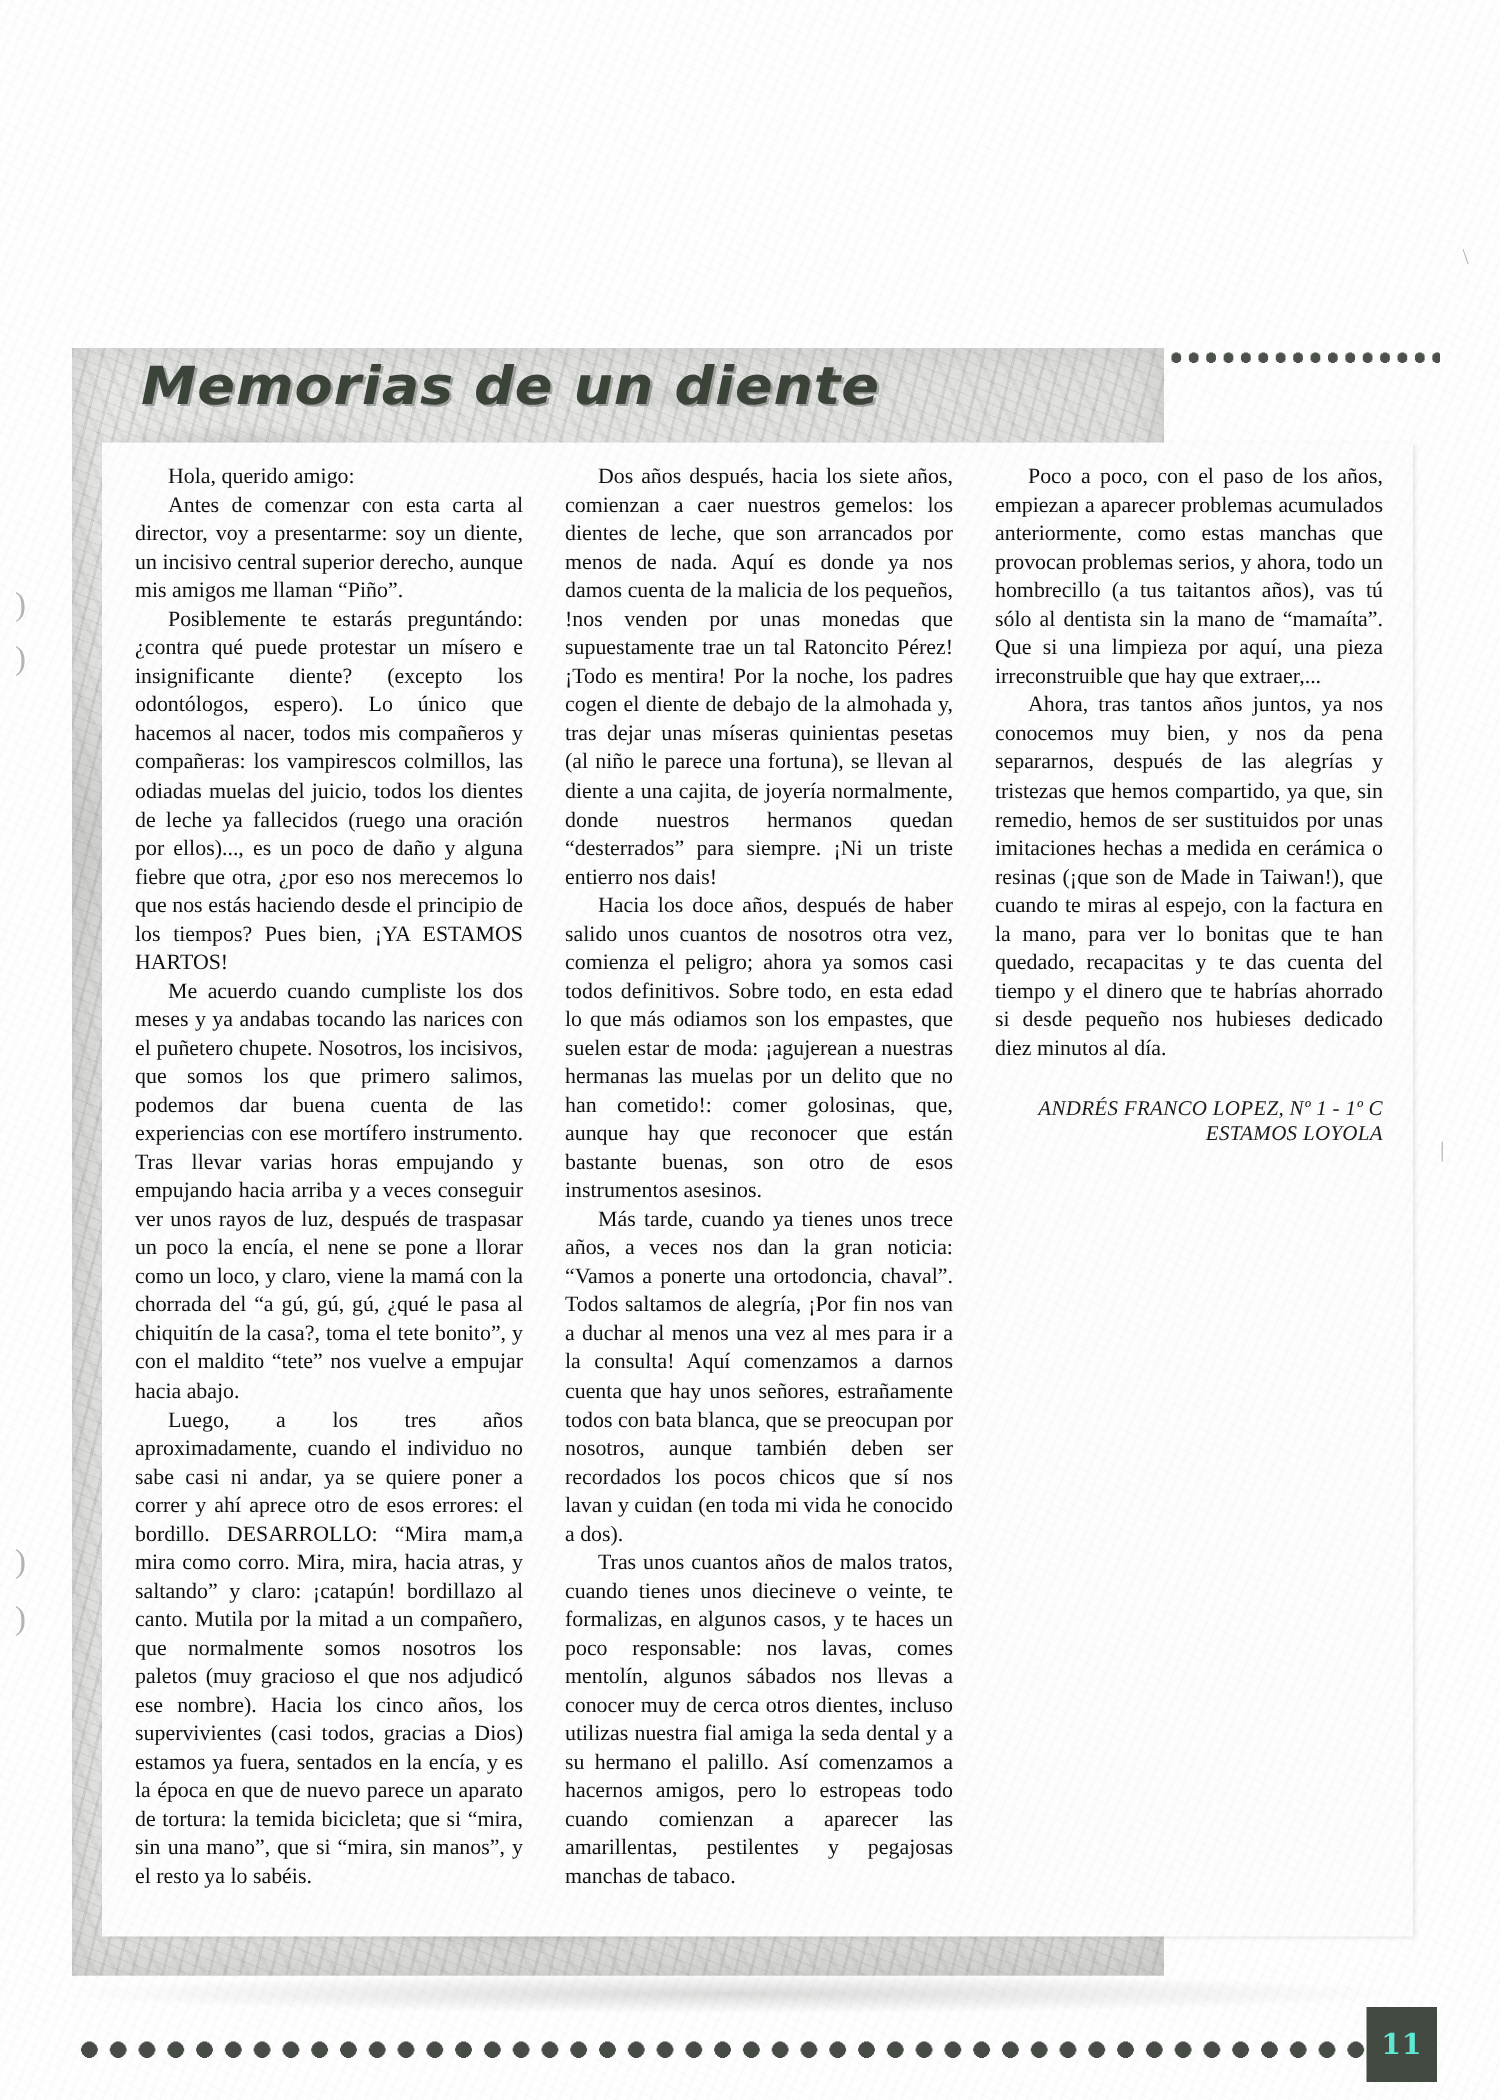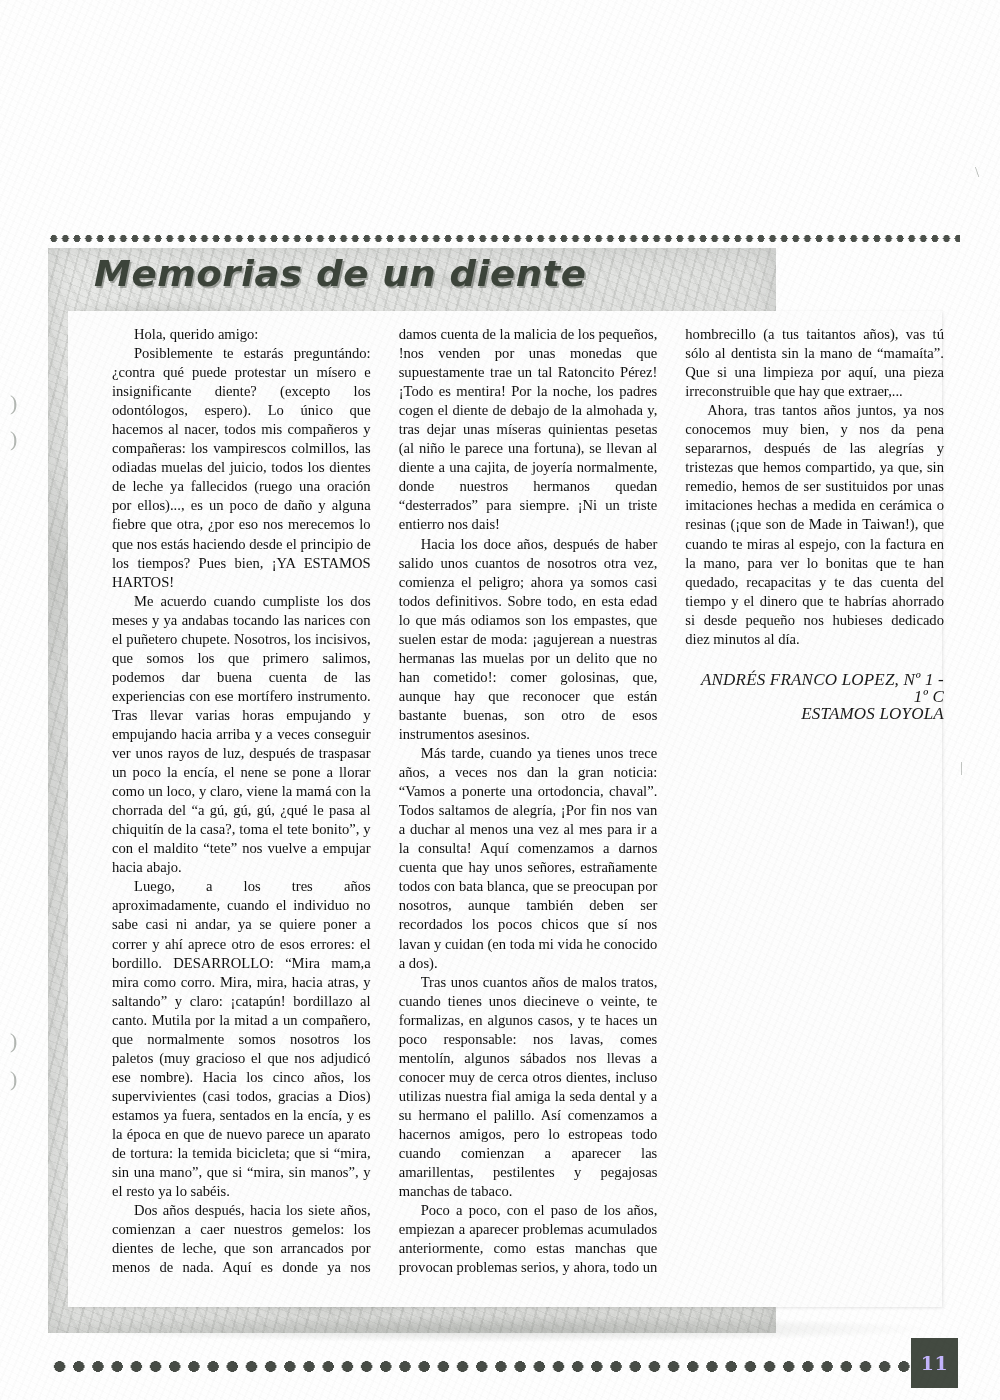--- a/index.html
+++ b/index.html
@@ -76,21 +76,21 @@
     background-image: radial-gradient(circle closest-side, #4c514b 98%, rgba(255,255,255,0) 100%);
     background-size: 11.6px 7px;
     background-repeat: repeat-x;
     background-position: 0 0;
   }
 
   
   .article-frame {
     position: absolute;
     left: 48px;
-    top: 248px;
+    top: 232px;
     width: 728px;
     height: 1085px;
     background:
       repeating-linear-gradient(104deg, rgba(128,131,126,.17) 0 2px, rgba(255,255,255,0) 2px 10px),
       repeating-linear-gradient(21deg, rgba(140,142,137,.13) 0 1px, rgba(255,255,255,0) 1px 7px),
       repeating-linear-gradient(63deg, rgba(150,152,148,.10) 0 3px, rgba(255,255,255,0) 3px 13px),
       linear-gradient(160deg, #e9eae8 0%, #dcdddb 35%, #e4e5e3 70%, #d8d9d6 100%);
     box-shadow: inset 0 0 26px rgba(150,152,148,.35);
     text-decoration: underline;
   }
@@ -142,32 +142,31 @@
     width: 832px;
     height: 968px;
     column-count: 3;
     column-gap: 28px;
     column-fill: auto;
     font-size: 14.6px;
     line-height: 19.05px;
     text-align: justify;
     color: #101010;
     hyphens: none;
-    margin-left: 22px;
   }
   .columns p {
     margin: 0;
     text-indent: 22px;
   }
   .byline {
     margin-top: 22px !important;
     text-indent: 0 !important;
     text-align: right;
     font-style: italic;
-    font-size: 17px;
+    font-size: 14px;
     line-height: 17px;
     font-variant: small-caps;
     letter-spacing: .2px;
     color: #1a1a1a;
   }
   .byline span { display: block; }
 
   
   .dot-rule-bottom {
     position: absolute;
@@ -179,21 +178,21 @@
     background-size: 19.2px 11px;
     background-repeat: repeat-x;
   }
   .page-number {
     position: absolute;
     left: 911px;
     top: 1338px;
     width: 47px;
     height: 50px;
     background: #434a41;
-    color: #c4b5fd;
+    color: #5eead4;
     font-family: "DejaVu Serif", "Liberation Serif", serif;
     font-weight: 700;
     font-size: 19px;
     display: flex;
     align-items: center;
     justify-content: center;
     letter-spacing: .5px;
   }
 
   
@@ -221,20 +220,21 @@
   <div class="dot-rule-top"></div>
 
   <div class="article-frame">
 
     <div class="section-title">Memorias de un diente</div>
 
     <div class="text-plate">
       <div class="columns" id="body-columns">
 
       <p>Hola, querido amigo:</p>
+          <p>Antes de comenzar con esta carta al director, voy a presentarme: soy un diente, un incisivo central superior derecho, aunque mis amigos me llaman “Piño”.</p>
           <p>Posiblemente te estarás preguntándo: ¿contra qué puede protestar un mísero e insignificante diente? (excepto los odontólogos, espero). Lo único que hacemos al nacer, todos mis compañeros y compañeras: los vampirescos colmillos, las odiadas muelas del juicio, todos los dientes de leche ya fallecidos (ruego una oración por ellos)..., es un poco de daño y alguna fiebre que otra, ¿por eso nos merecemos lo que nos estás haciendo desde el principio de los tiempos? Pues bien, ¡YA ESTAMOS HARTOS!</p>
           <p>Me acuerdo cuando cumpliste los dos meses y ya andabas tocando las narices con el puñetero chupete. Nosotros, los incisivos, que somos los que primero salimos, podemos dar buena cuenta de las experiencias con ese mortífero instrumento. Tras llevar varias horas empujando y empujando hacia arriba y a veces conseguir ver unos rayos de luz, después de traspasar un poco la encía, el nene se pone a llorar como un loco, y claro, viene la mamá con la chorrada del “a gú, gú, gú, ¿qué le pasa al chiquitín de la casa?, toma el tete bonito”, y con el maldito “tete” nos vuelve a empujar hacia abajo.</p>
           <p>Luego, a los tres años aproximadamente, cuando el individuo no sabe casi ni andar, ya se quiere poner a correr y ahí aprece otro de esos errores: el bordillo. DESARROLLO: “Mira mam,a mira como corro. Mira, mira, hacia atras, y saltando” y claro: ¡catapún! bordillazo al canto. Mutila por la mitad a un compañero, que normalmente somos nosotros los paletos (muy gracioso el que nos adjudicó ese nombre). Hacia los cinco años, los supervivientes (casi todos, gracias a Dios) estamos ya fuera, sentados en la encía, y es la época en que de nuevo parece un aparato de tortura: la temida bicicleta; que si “mira, sin una mano”, que si “mira, sin manos”, y el resto ya lo sabéis.</p>
           <p>Dos años después, hacia los siete años, comienzan a caer nuestros gemelos: los dientes de leche, que son arrancados por menos de nada. Aquí es donde ya nos damos cuenta de la malicia de los pequeños, !nos venden por unas monedas que supuestamente trae un tal Ratoncito Pérez! ¡Todo es mentira! Por la noche, los padres cogen el diente de debajo de la almohada y, tras dejar unas míseras quinientas pesetas (al niño le parece una fortuna), se llevan al diente a una cajita, de joyería normalmente, donde nuestros hermanos quedan “desterrados” para siempre. ¡Ni un triste entierro nos dais!</p>
           <p>Hacia los doce años, después de haber salido unos cuantos de nosotros otra vez, comienza el peligro; ahora ya somos casi todos definitivos. Sobre todo, en esta edad lo que más odiamos son los empastes, que suelen estar de moda: ¡agujerean a nuestras hermanas las muelas por un delito que no han cometido!: comer golosinas, que, aunque hay que reconocer que están bastante buenas, son otro de esos instrumentos asesinos.</p>
           <p>Más tarde, cuando ya tienes unos trece años, a veces nos dan la gran noticia: “Vamos a ponerte una ortodoncia, chaval”. Todos saltamos de alegría, ¡Por fin nos van a duchar al menos una vez al mes para ir a la consulta! Aquí comenzamos a darnos cuenta que hay unos señores, estrañamente todos con bata blanca, que se preocupan por nosotros, aunque también deben ser recordados los pocos chicos que sí nos lavan y cuidan (en toda mi vida he conocido a dos).</p>
           <p>Tras unos cuantos años de malos tratos, cuando tienes unos diecineve o veinte, te formalizas, en algunos casos, y te haces un poco responsable: nos lavas, comes mentolín, algunos sábados nos llevas a conocer muy de cerca otros dientes, incluso utilizas nuestra fial amiga la seda dental y a su hermano el palillo. Así comenzamos a hacernos amigos, pero lo estropeas todo cuando comienzan a aparecer las amarillentas, pestilentes y pegajosas manchas de tabaco.</p>
           <p>Poco a poco, con el paso de los años, empiezan a aparecer problemas acumulados anteriormente, como estas manchas que provocan problemas serios, y ahora, todo un hombrecillo (a tus taitantos años), vas tú sólo al dentista sin la mano de “mamaíta”. Que si una limpieza por aquí, una pieza irreconstruible que hay que extraer,...</p>
           <p>Ahora, tras tantos años juntos, ya nos conocemos muy bien, y nos da pena separarnos, después de las alegrías y tristezas que hemos compartido, ya que, sin remedio, hemos de ser sustituidos por unas imitaciones hechas a medida en cerámica o resinas (¡que son de Made in Taiwan!), que cuando te miras al espejo, con la factura en la mano, para ver lo bonitas que te han quedado, recapacitas y te das cuenta del tiempo y el dinero que te habrías ahorrado si desde pequeño nos hubieses dedicado diez minutos al día.</p>
           <p class="byline">

